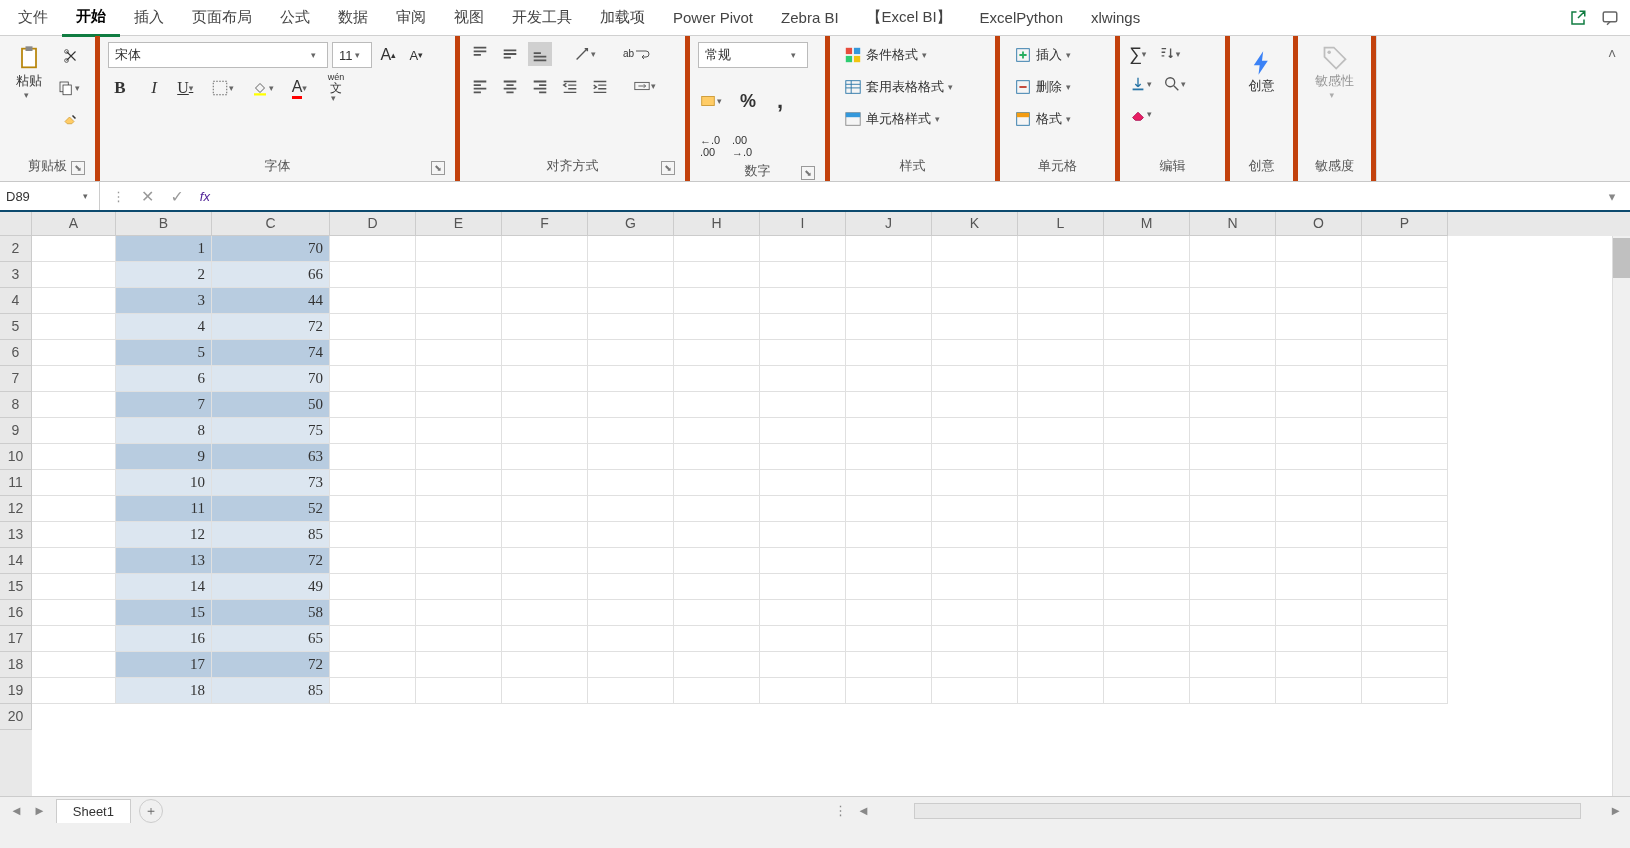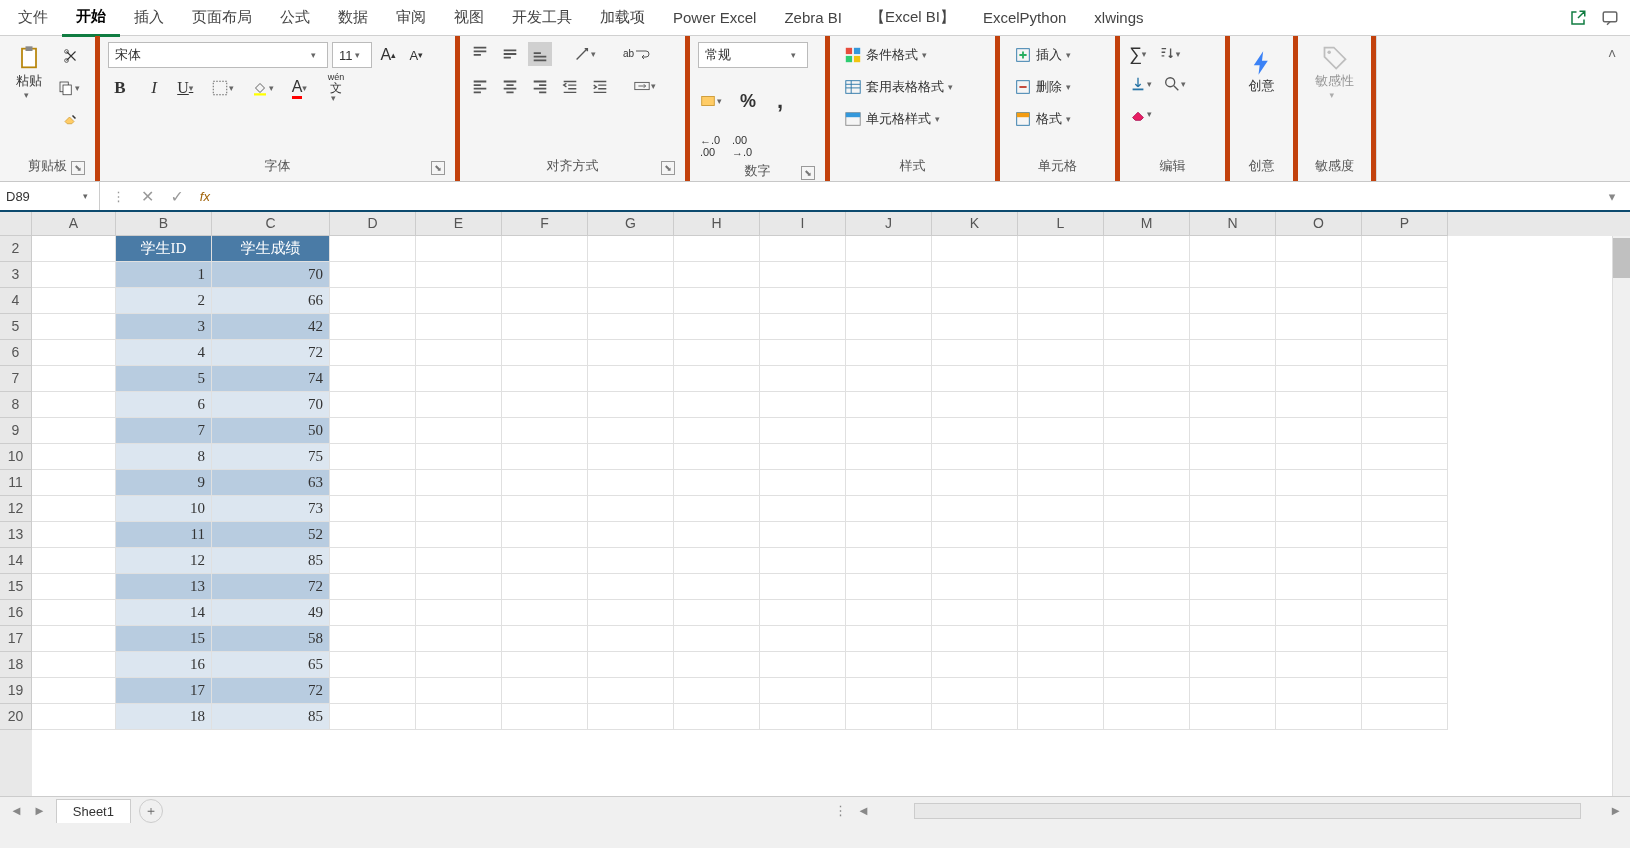--- a/index.html
+++ b/index.html
@@ -70,21 +70,21 @@
   <div class="tab">文件</div>
   <div class="tab active">开始</div>
   <div class="tab">插入</div>
   <div class="tab">页面布局</div>
   <div class="tab">公式</div>
   <div class="tab">数据</div>
   <div class="tab">审阅</div>
   <div class="tab">视图</div>
   <div class="tab">开发工具</div>
   <div class="tab">加载项</div>
-  <div class="tab">Power Excel</div>
+  <div class="tab">Power Pivot</div>
   <div class="tab">Zebra BI</div>
   <div class="tab">【Excel BI】</div>
   <div class="tab">ExcelPython</div>
   <div class="tab">xlwings</div>
   <div class="tab-spacer"></div>
   <div class="tab-icon">
       <svg viewBox="0 0 24 24" width="18" height="18" fill="none" stroke="#107c41" stroke-width="2">
         <path d="M14 3h7v7M21 3l-9 9M10 4H4v16h16v-6"></path>
       </svg>
     </div>
@@ -417,21 +417,21 @@
 
 <div class="formula-bar">
   <div class="name-box">
       <span>D89</span>
       <span class="dd">▾</span>
     </div>
   <div class="fb-btns">
     <span>⋮</span>
     <span style="font-size:16px">✕</span>
     <span style="font-size:16px">✓</span>
-    <span style="font-style:italic;color:#a16207">fx</span>
+    <span style="font-style:italic;color:#4c1d95">fx</span>
   </div>
   <div class="fb-input"></div>
   <div class="btn" style="color:#888;margin-right:6px">▾</div>
 </div>
 
 <div class="grid-wrap">
   <div class="col-headers">
     <div class="corner"></div>
     <div id="colhdrs" style="display:flex">
         <div class="col-h cA">A</div>
@@ -470,38 +470,20 @@
         <div class="row-h">15</div>
         <div class="row-h">16</div>
         <div class="row-h">17</div>
         <div class="row-h">18</div>
         <div class="row-h">19</div>
         <div class="row-h">20</div>
       </div>
     <div class="cells" id="cells">
         <div class="row-c">
           <div class="cell cA"></div>
-          <div class="cell cB th">学生ID</div>
-          <div class="cell cC th">学生成绩</div>
-          <div class="cell cD"></div>
-          <div class="cell cD"></div>
-          <div class="cell cD"></div>
-          <div class="cell cD"></div>
-          <div class="cell cD"></div>
-          <div class="cell cD"></div>
-          <div class="cell cD"></div>
-          <div class="cell cD"></div>
-          <div class="cell cD"></div>
-          <div class="cell cD"></div>
-          <div class="cell cD"></div>
-          <div class="cell cD"></div>
-          <div class="cell cD"></div>
-        </div>
-        <div class="row-c">
-          <div class="cell cA"></div>
           <div class="cell cB odd">1</div>
           <div class="cell cC odd">70</div>
           <div class="cell cD"></div>
           <div class="cell cD"></div>
           <div class="cell cD"></div>
           <div class="cell cD"></div>
           <div class="cell cD"></div>
           <div class="cell cD"></div>
           <div class="cell cD"></div>
           <div class="cell cD"></div>
@@ -525,21 +507,21 @@
           <div class="cell cD"></div>
           <div class="cell cD"></div>
           <div class="cell cD"></div>
           <div class="cell cD"></div>
           <div class="cell cD"></div>
           <div class="cell cD"></div>
         </div>
         <div class="row-c">
           <div class="cell cA"></div>
           <div class="cell cB odd">3</div>
-          <div class="cell cC odd">42</div>
+          <div class="cell cC odd">44</div>
           <div class="cell cD"></div>
           <div class="cell cD"></div>
           <div class="cell cD"></div>
           <div class="cell cD"></div>
           <div class="cell cD"></div>
           <div class="cell cD"></div>
           <div class="cell cD"></div>
           <div class="cell cD"></div>
           <div class="cell cD"></div>
           <div class="cell cD"></div>

